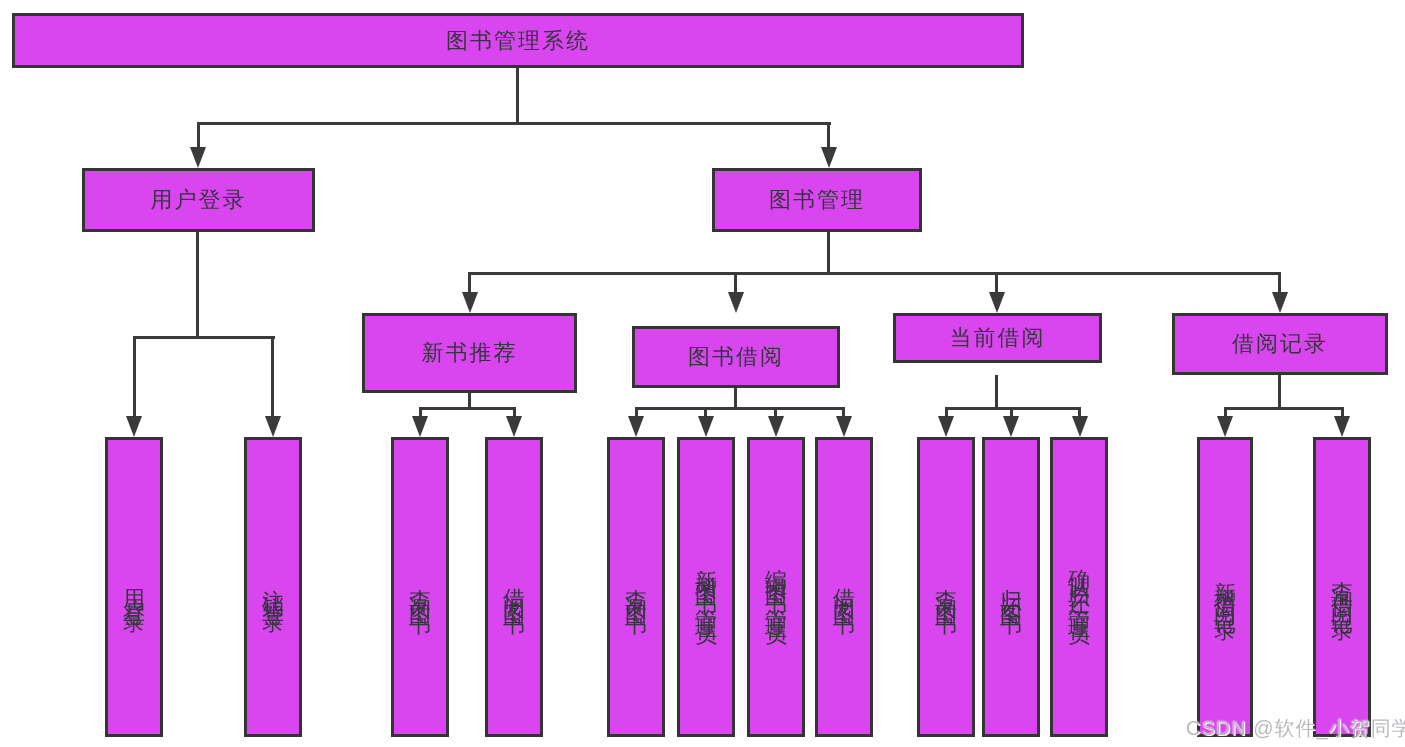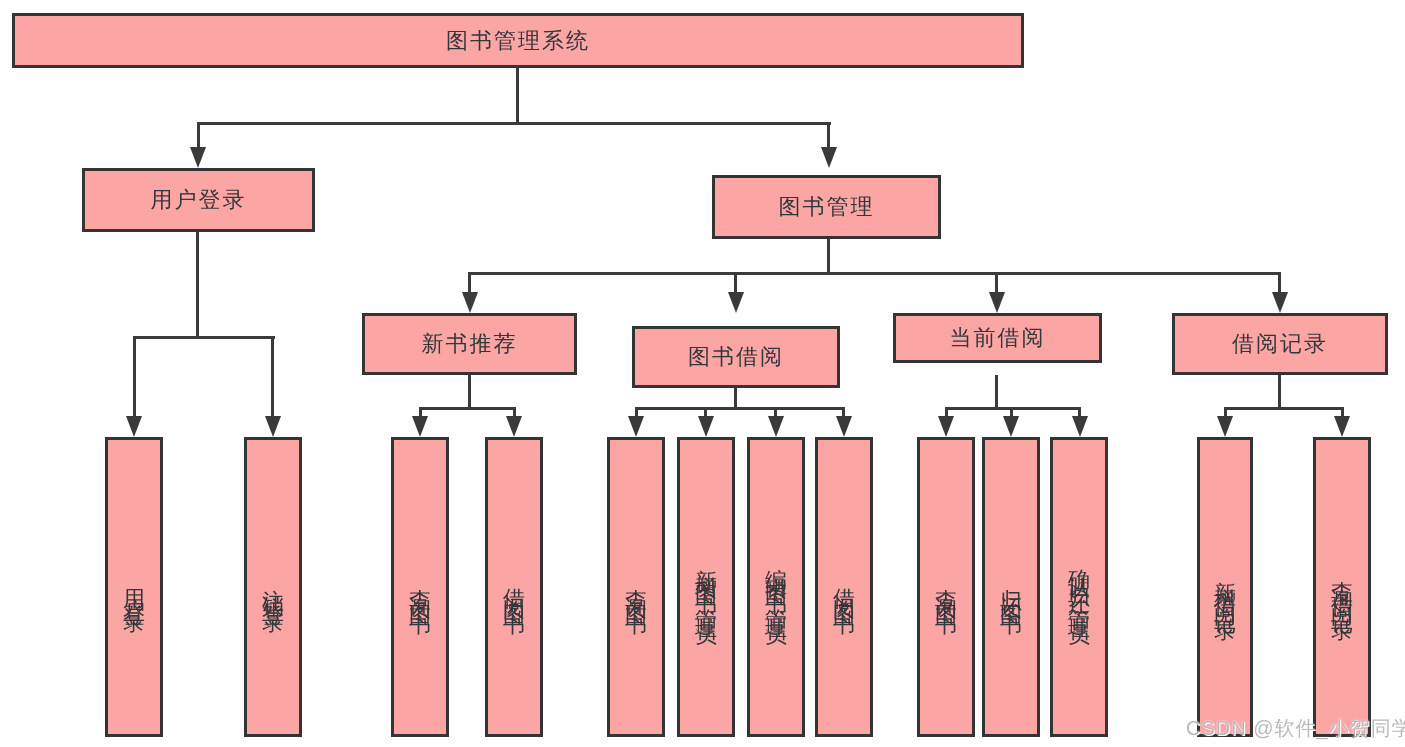--- a/index.html
+++ b/index.html
@@ -2,21 +2,21 @@
 <html><head>
 <meta charset="utf-8">
 <style>
   html,body{margin:0;padding:0;background:#ffffff;}
   body{
     width:1405px;height:747px;position:relative;overflow:hidden;
     font-family:"Liberation Sans","DejaVu Sans",sans-serif;
   }
   .canvas{position:absolute;left:0;top:0;width:1405px;height:747px;background:#ffffff;}
   .box{
-    position:absolute;box-sizing:border-box;border:3px solid #343434;background:#fca5a5;
+    position:absolute;box-sizing:border-box;border:3px solid #343434;background:#d946ef;
     display:flex;align-items:center;justify-content:center;z-index:2;
   }
   .box .lbl{
     color:#33373c;font-size:22px;letter-spacing:2px;white-space:nowrap;
   }
   .box.vert .lbl{
     writing-mode:vertical-rl;text-orientation:mixed;letter-spacing:8px;line-height:1.1;
   }
   .ln{position:absolute;background:#3a3a3a;z-index:1;}
   .arr{
@@ -42,21 +42,21 @@
   <div class="ln" style="left:516px;top:68px;width:3px;height:56px"></div>
   <div class="ln" style="left:197px;top:122px;width:634px;height:3px"></div>
   <div class="ln" style="left:197px;top:122px;width:3px;height:27px"></div>
   <div class="arr" style="left:190px;top:147px"></div>
   <div class="ln" style="left:827px;top:122px;width:3px;height:27px"></div>
   <div class="arr" style="left:821px;top:147px"></div>
 
   <div class="box" style="left:82px;top:168px;width:233px;height:64px">
     <span class="lbl">用户登录</span>
   </div>
-  <div class="box" style="left:712px;top:175px;width:229px;height:64px">
+  <div class="box" style="left:712px;top:168px;width:210px;height:64px">
     <span class="lbl">图书管理</span>
   </div>
 
   <div class="ln" style="left:196px;top:232px;width:3px;height:107px"></div>
   <div class="ln" style="left:133px;top:336px;width:142px;height:3px"></div>
   <div class="ln" style="left:133px;top:336px;width:3px;height:82px"></div>
   <div class="arr" style="left:126px;top:416px"></div>
   <div class="ln" style="left:271px;top:336px;width:3px;height:82px"></div>
   <div class="arr" style="left:265px;top:416px"></div>
 
@@ -64,21 +64,21 @@
   <div class="ln" style="left:469px;top:272px;width:812px;height:3px"></div>
   <div class="ln" style="left:468px;top:272px;width:3px;height:24px"></div>
   <div class="arr" style="left:462px;top:292px"></div>
   <div class="ln" style="left:734px;top:272px;width:3px;height:24px"></div>
   <div class="arr" style="left:728px;top:292px"></div>
   <div class="ln" style="left:995px;top:272px;width:3px;height:24px"></div>
   <div class="arr" style="left:989px;top:292px"></div>
   <div class="ln" style="left:1278px;top:272px;width:3px;height:24px"></div>
   <div class="arr" style="left:1272px;top:292px"></div>
 
-  <div class="box" style="left:362px;top:313px;width:215px;height:62px">
+  <div class="box" style="left:362px;top:313px;width:215px;height:80px">
     <span class="lbl">新书推荐</span>
   </div>
   <div class="box" style="left:632px;top:326px;width:208px;height:62px">
     <span class="lbl">图书借阅</span>
   </div>
   <div class="box" style="left:893px;top:313px;width:209px;height:50px">
     <span class="lbl">当前借阅</span>
   </div>
   <div class="box" style="left:1172px;top:313px;width:216px;height:62px">
     <span class="lbl">借阅记录</span>

